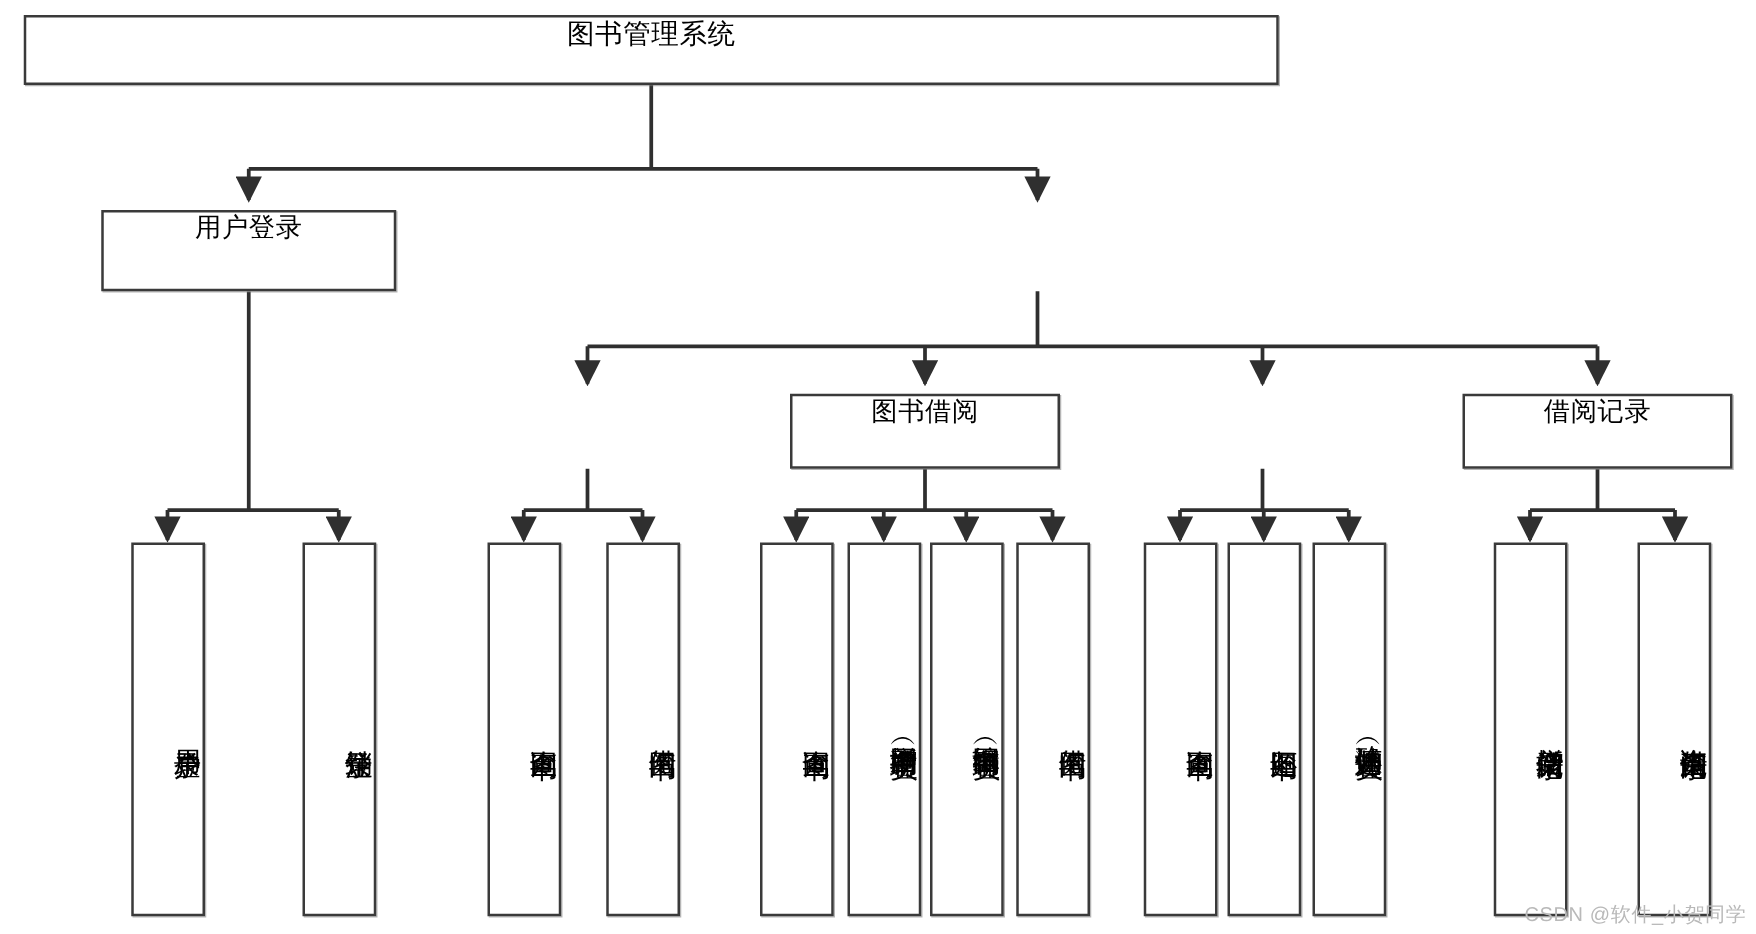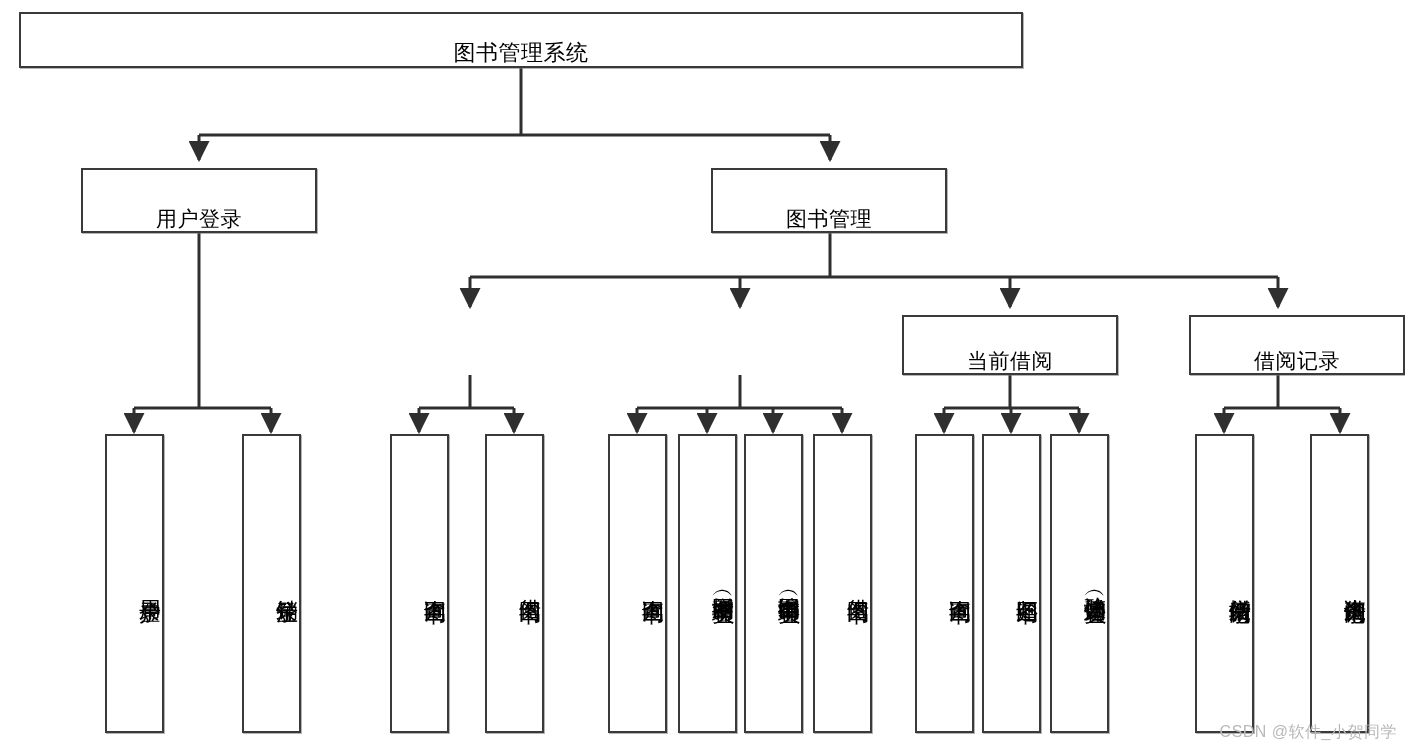--- a/index.html
+++ b/index.html
@@ -24,21 +24,21 @@
     width: 1405px;
     height: 747px;
   }
   .node {
     position: absolute;
     box-sizing: border-box;
     border: 2px solid #3a3a3a;
     background: #ffffff;
     color: #000000;
     display: flex;
-    align-items: flex-end;
+    align-items: flex-start;
     justify-content: center;
     text-align: center;
     box-shadow: 1px 1px 0 rgba(120,120,120,0.55);
   }
   .node.horiz {
     font-size: 21px;
     letter-spacing: 0.5px;
     line-height: 1.2;
     padding: 0 4px;
   }
@@ -127,28 +127,25 @@
     </g>
   </svg>
 
   <div class="node horiz root" style="left:19px; top:12px; width:1004px; height:56px;">
     <span>图书管理系统</span>
   </div>
 
   <div class="node horiz" style="left:81px; top:168px; width:236px; height:65px;">
     <span>用户登录</span>
   </div>
-  <div class="node horiz" style="left:711px; top:168px; width:236px; height:65px;">
-    <span>图书管理</span>
+
+  <div class="node horiz" style="left:632px; top:315px; width:216px; height:60px;">
+    <span>图书借阅</span>
   </div>
-
-  <div class="node horiz" style="left:902px; top:315px; width:216px; height:60px;">
-    <span>当前借阅</span>
-  </div>
-  <div class="node horiz" style="left:1170px; top:315px; width:216px; height:60px;margin-left:19px;">
+  <div class="node horiz" style="left:1170px; top:315px; width:216px; height:60px;">
     <span>借阅记录</span>
   </div>
 
   <div class="node vert" style="left:105px; top:434px; width:59px; height:299px;">
     <span class="vlabel">用户登录</span>
   </div>
   <div class="node vert" style="left:242px; top:434px; width:59px; height:299px;">
     <span class="vlabel">注销登录</span>
   </div>
 

